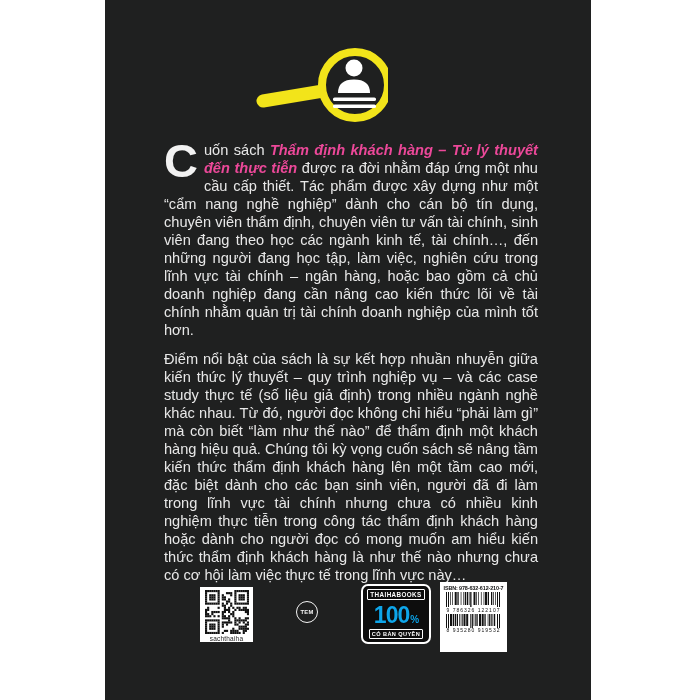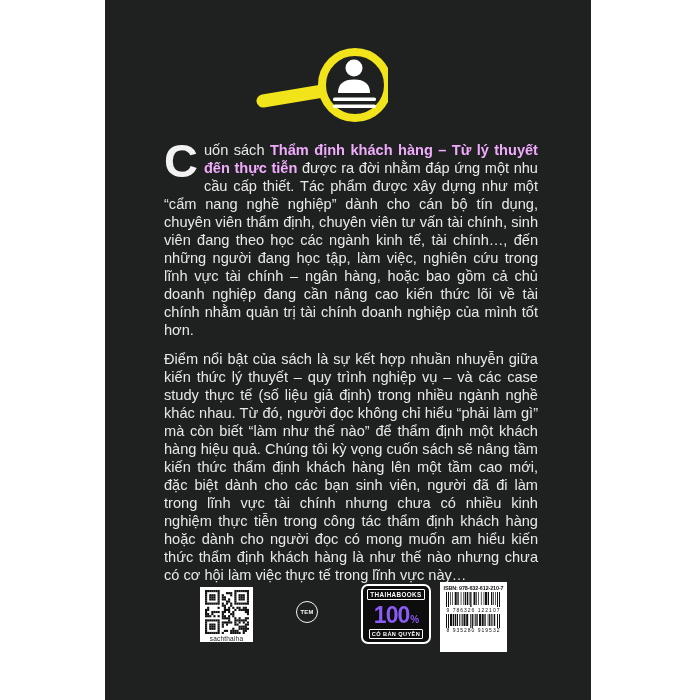--- a/index.html
+++ b/index.html
@@ -17,21 +17,21 @@
   
   .copy{
     position:absolute;left:59px;top:141px;width:374px;
     color:#e8e8e8;font-size:14.6px;line-height:18px;text-align:justify;
   }
   .copy p{margin:0 0 11px 0;}
   .dropcap{
     float:left;font-size:47px;line-height:35px;font-weight:700;
     padding:2px 6px 0 0;color:#f2f2f2;
   }
-  .booktitle{color:#f0abfc;font-weight:700;}
+  .booktitle{color:#ec4899;font-style:italic;font-weight:700;}
   
   .qrbox{
     position:absolute;left:95px;top:587px;width:53px;height:55px;
     background:#ffffff;display:flex;flex-direction:column;align-items:center;
     justify-content:flex-start;padding-top:3px;box-sizing:border-box;
   }
   .qrlabel{font-size:6.5px;color:#222;margin-top:1px;letter-spacing:.2px;}
   .tem{
     position:absolute;left:191px;top:601px;width:22px;height:22px;
     border:1.6px solid #f5f5f5;border-radius:50%;box-sizing:border-box;
@@ -42,21 +42,21 @@
     position:absolute;left:256px;top:584px;width:70px;height:60px;
     background:#0d0d0d;border:2px solid #ffffff;border-radius:7px;
     box-sizing:border-box;display:flex;flex-direction:column;align-items:center;
     justify-content:space-between;padding:3px 3px;
   }
   .stamp .brand{
     border:1px solid #ffffff;color:#ffffff;font-size:6.3px;font-weight:700;
     letter-spacing:.4px;padding:1px 2px;white-space:nowrap;border-radius:1px;
   }
   .stamp .pct{
-    color:#8b5cf6;font-weight:700;font-size:23px;line-height:22px;
+    color:#0ea5e9;font-weight:700;font-size:23px;line-height:22px;
     letter-spacing:-1px;display:flex;align-items:flex-end;
     text-shadow:0 0 1px #000;
   }
   .stamp .pct .sign{font-size:10px;line-height:12px;margin-left:1px;font-weight:700;}
   .stamp .tagline{
     border:1px solid #ffffff;color:#ffffff;font-size:5.6px;font-weight:700;
     letter-spacing:.4px;padding:1px 2px;white-space:nowrap;border-radius:1px;
   }
   .bcbox{
     position:absolute;left:335px;top:582px;width:67px;height:70px;

